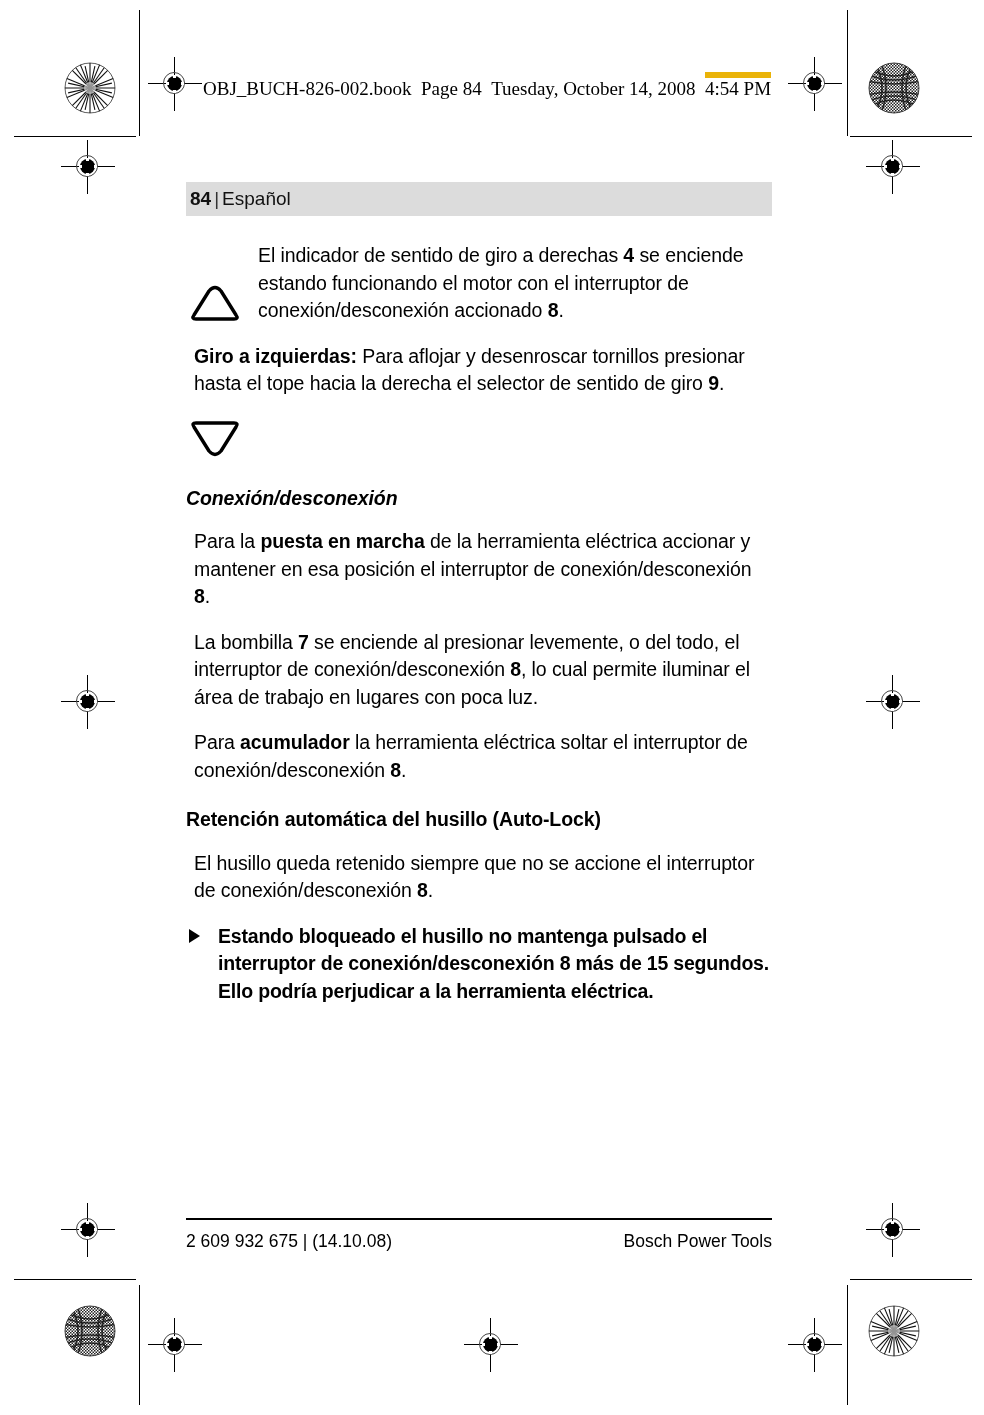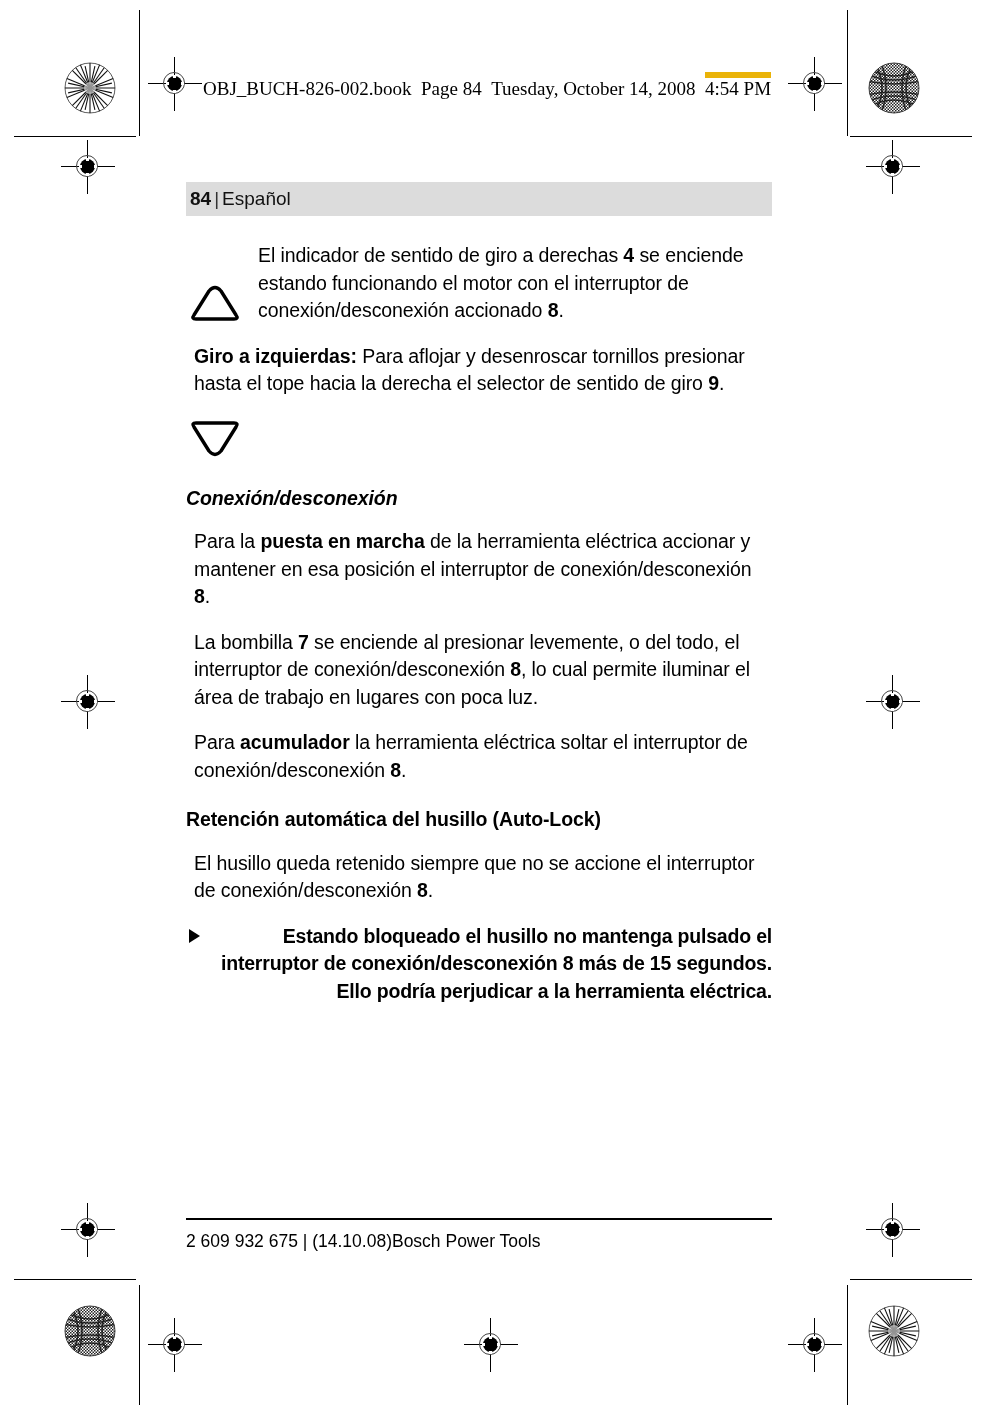--- a/index.html
+++ b/index.html
@@ -181,21 +181,21 @@
     left: 186px;
     top: 1218px;
     width: 586px;
   }
   #footer .rule {
     border-top: 2px solid #000;
     margin-bottom: 9px;
   }
   #footer .row {
     display: flex;
-    justify-content: flex-start;
+    justify-content: space-between;
     font-size: 17.5px;
     line-height: 24px;
   }
 </style>
 </head>
 <body>
 
 <div id="page">
 
   <div class="trim-line v" style="left:139px; top:10px; height:126px;"></div>
@@ -486,21 +486,21 @@
 
     <p class="body"><span>La bombilla </span><b>7</b><span> se enciende al presionar levemente, o del todo, el interruptor de conexión/desconexión </span><b>8</b><span>, lo cual permite iluminar el área de trabajo en lugares con poca luz.</span></p>
 
     <p class="body"><span>Para </span><b>acumulador</b><span> la herramienta eléctrica soltar el interruptor de conexión/desconexión </span><b>8</b><span>.</span></p>
 
     <h3 class="sub" style="margin-top:22px;">Retención automática del husillo (Auto-Lock)</h3>
 
     <p class="body"><span>El husillo queda retenido siempre que no se accione el interruptor de conexión/desconexión </span><b>8</b><span>.</span></p>
 
 
-    <div class="warn-row" style="margin-top:6px;text-align:right;">
+    <div class="warn-row" style="margin-top:6px;">
       <div class="bullet-cell">
         <div class="tri"></div>
       </div>
       <div class="warn-text">Estando bloqueado el husillo no mantenga pulsado el interruptor de conexión/desconexión 8 más de 15 segundos. Ello podría perjudicar a la herramienta eléctrica.</div>
     </div>
 
   </div>
 
   <div id="footer">
     <div class="rule"></div>

